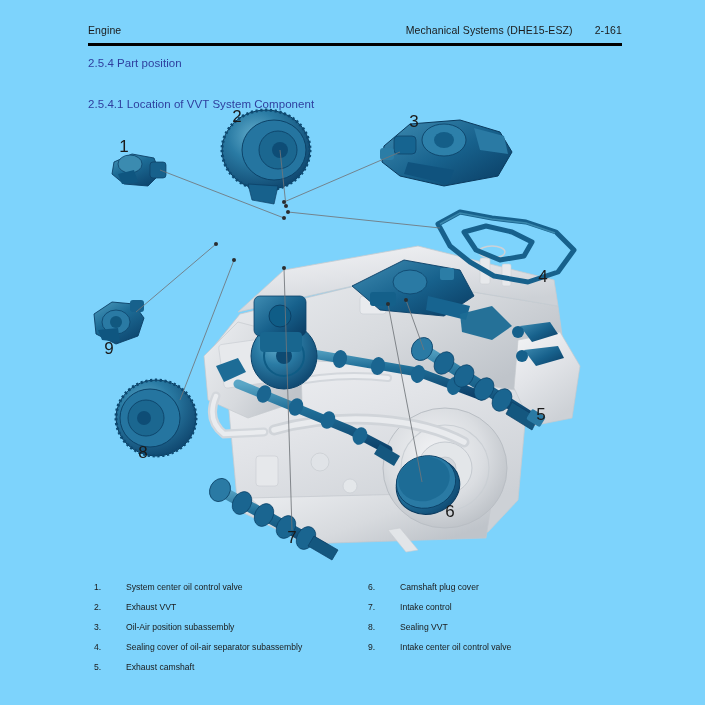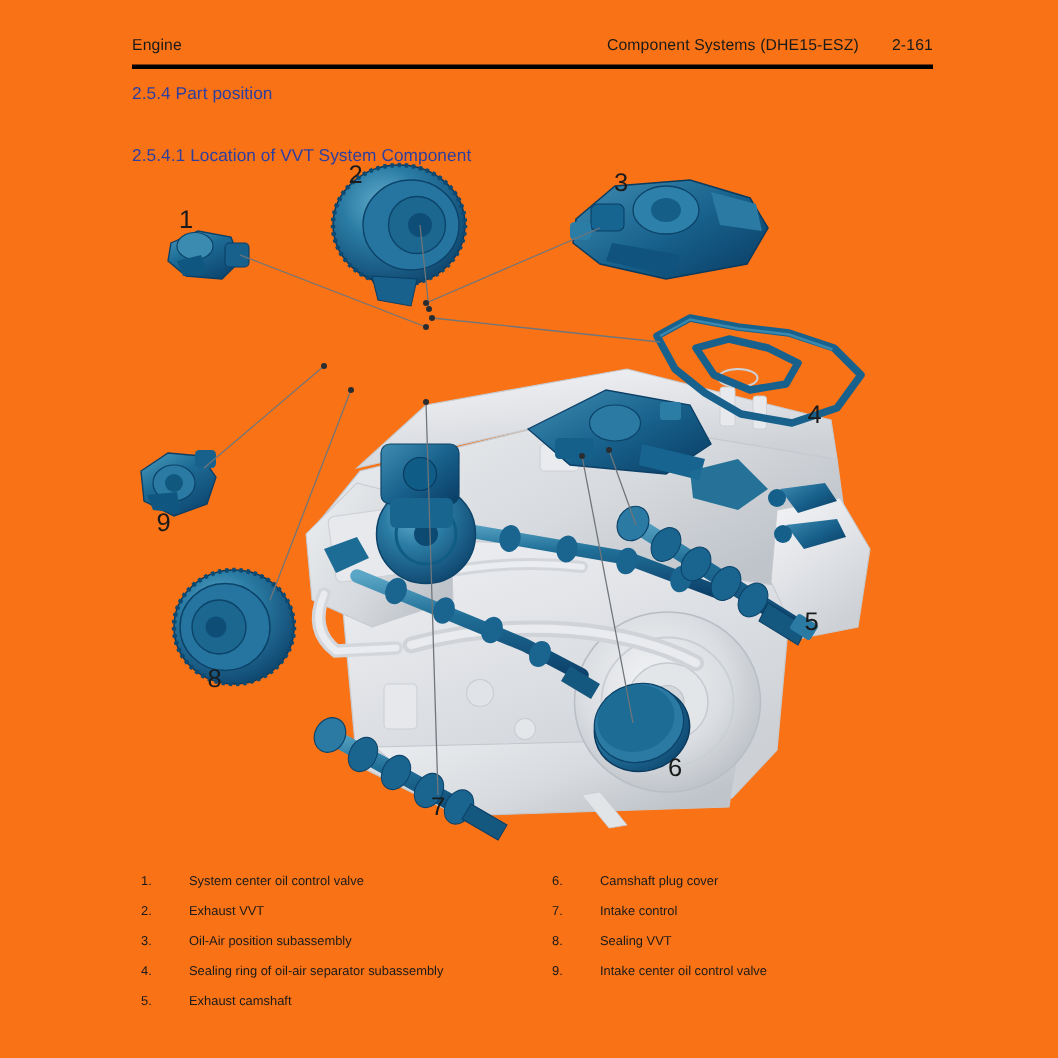--- a/index.html
+++ b/index.html
@@ -1,17 +1,17 @@
 <!DOCTYPE html>
 <html><head>
 <meta charset="utf-8">
 <style>
   html,body{margin:0;padding:0;background:#ffffff;}
   body{width:705px;height:705px;font-family:"Liberation Sans",sans-serif;color:#000;overflow:hidden;}
-  .page{position:relative;width:705px;height:705px;background:#f97316;}
+  .page{position:relative;width:705px;height:705px;background:#7dd3fc;}
 
   
   .hdr{position:absolute;left:88px;top:24px;width:534px;height:18px;}
   .hdr-left{position:absolute;left:0;top:0;font-size:10.5px;color:#1a1a1a;letter-spacing:.1px;}
   .hdr-right{position:absolute;right:0;top:0;font-size:10.5px;color:#1a1a1a;white-space:nowrap;letter-spacing:.1px;}
   .hdr-right .pg{display:inline-block;margin-left:22px;}
   .hdr-rule{position:absolute;left:88px;top:43px;width:534px;height:2.6px;background:#000;}
 
   
   .h1{position:absolute;left:88px;top:57px;font-size:11.5px;color:#2e3f9e;letter-spacing:.05px;}
@@ -31,21 +31,21 @@
   .ltxt{position:absolute;left:32px;top:2px;white-space:nowrap;}
 </style>
 </head>
 <body>
 
 <div class="page">
 
   <div class="hdr">
     <div class="hdr-left">Engine</div>
     <div class="hdr-right">
-      <span>Component Systems (DHE15-ESZ)</span><span class="pg">2-161</span>
+      <span>Mechanical Systems (DHE15-ESZ)</span><span class="pg">2-161</span>
     </div>
   </div>
   <div class="hdr-rule"></div>
 
   <div class="h1">2.5.4 Part position</div>
   <div class="h2">2.5.4.1 Location of VVT System Component</div>
 
   <div class="fig">
     <svg width="534" height="470" viewBox="0 0 534 470" xmlns="http://www.w3.org/2000/svg">
       <defs>
@@ -304,21 +304,21 @@
       <div class="lrow">
         <span class="lnum">2.</span>
         <span class="ltxt">Exhaust VVT</span>
       </div>
       <div class="lrow">
         <span class="lnum">3.</span>
         <span class="ltxt">Oil-Air position subassembly</span>
       </div>
       <div class="lrow">
         <span class="lnum">4.</span>
-        <span class="ltxt">Sealing ring of oil-air separator subassembly</span>
+        <span class="ltxt">Sealing cover of oil-air separator subassembly</span>
       </div>
       <div class="lrow">
         <span class="lnum">5.</span>
         <span class="ltxt">Exhaust camshaft</span>
       </div>
     </div>
     <div class="lcol c2">
       <div class="lrow">
         <span class="lnum">6.</span>
         <span class="ltxt">Camshaft plug cover</span>

